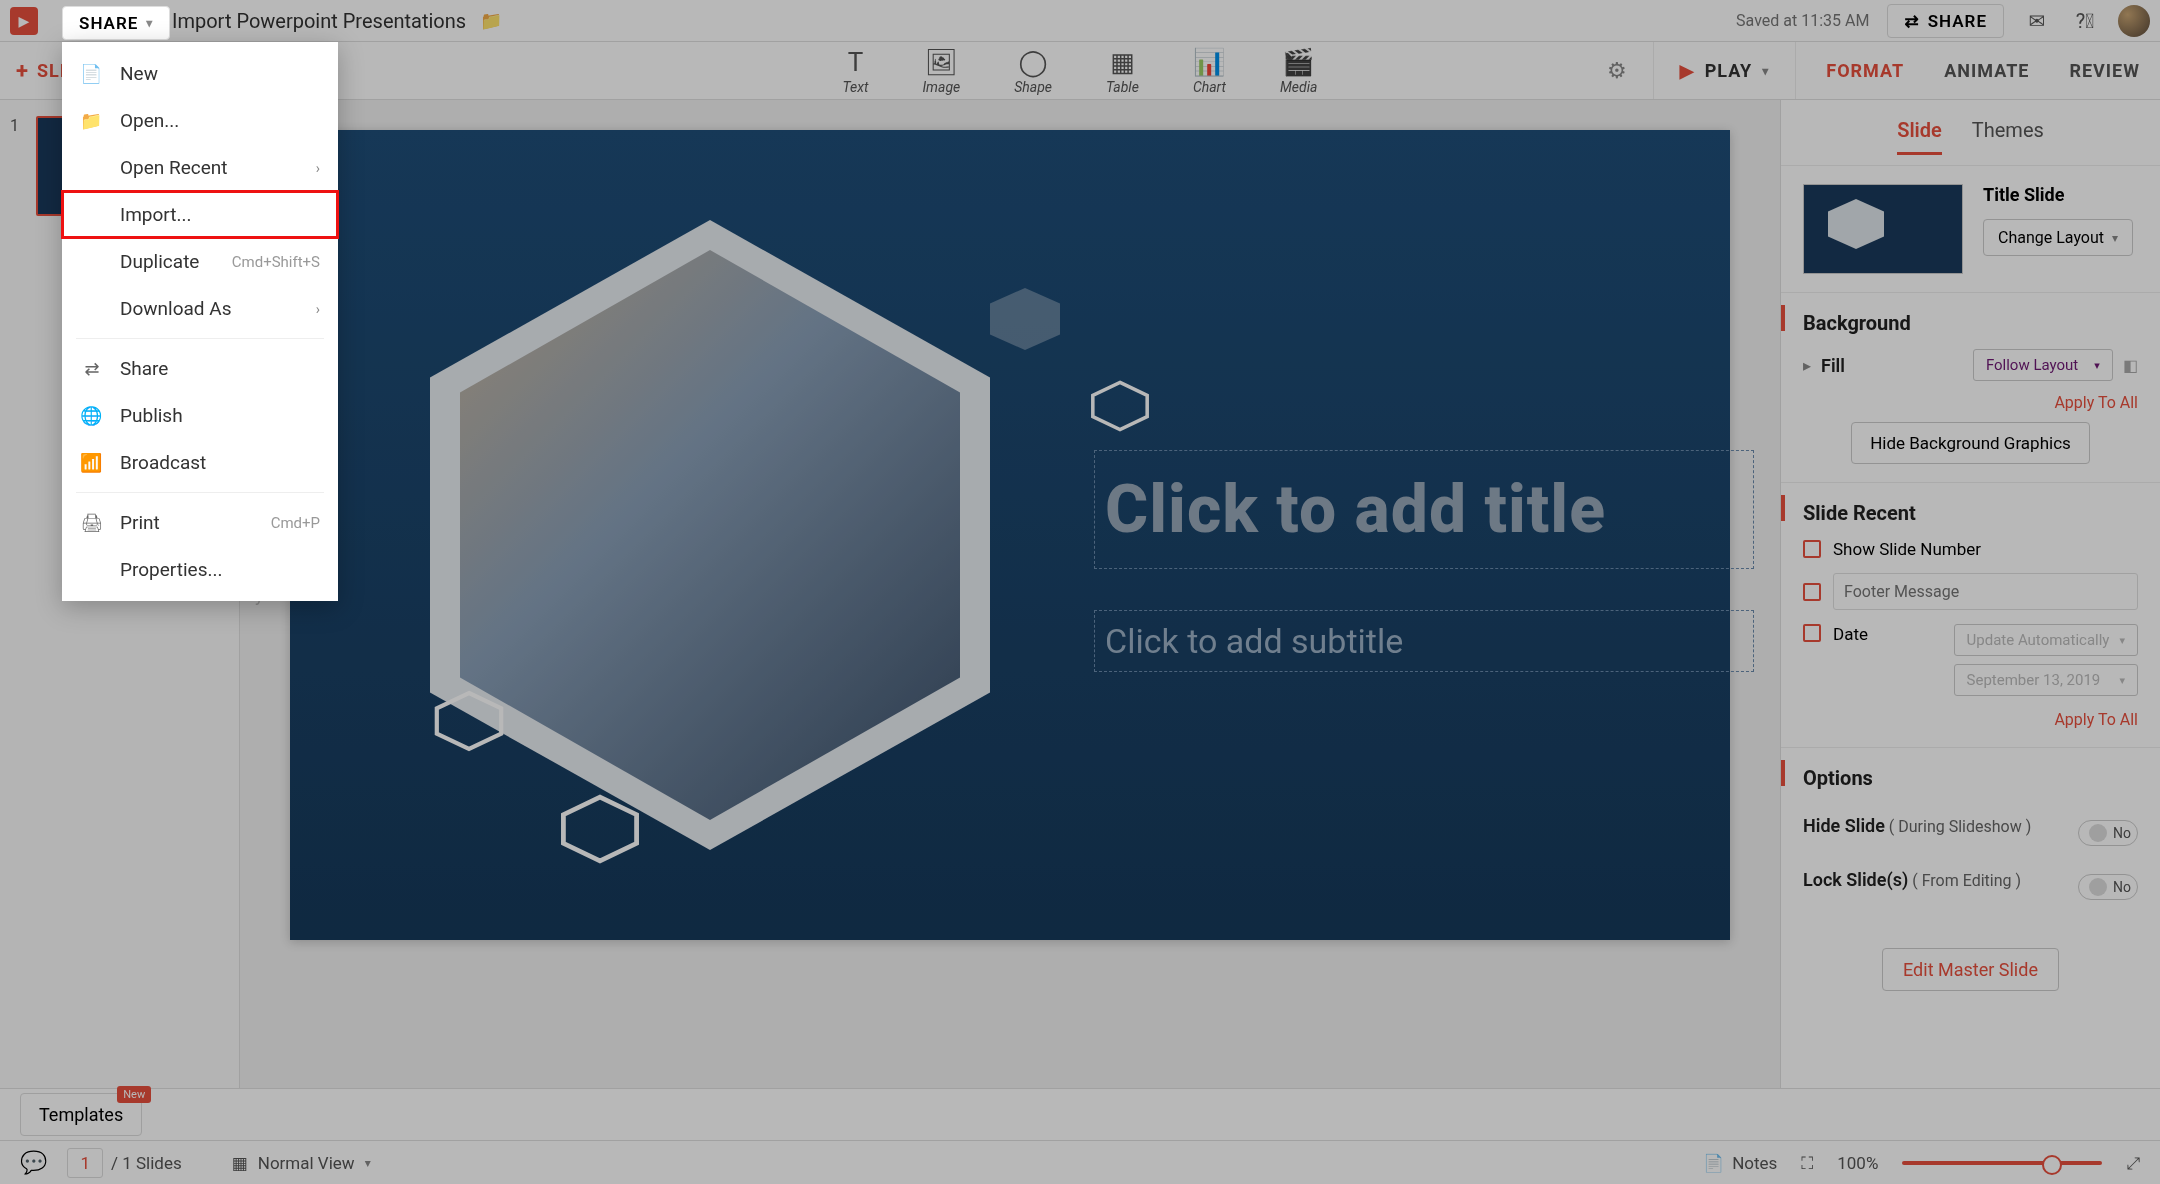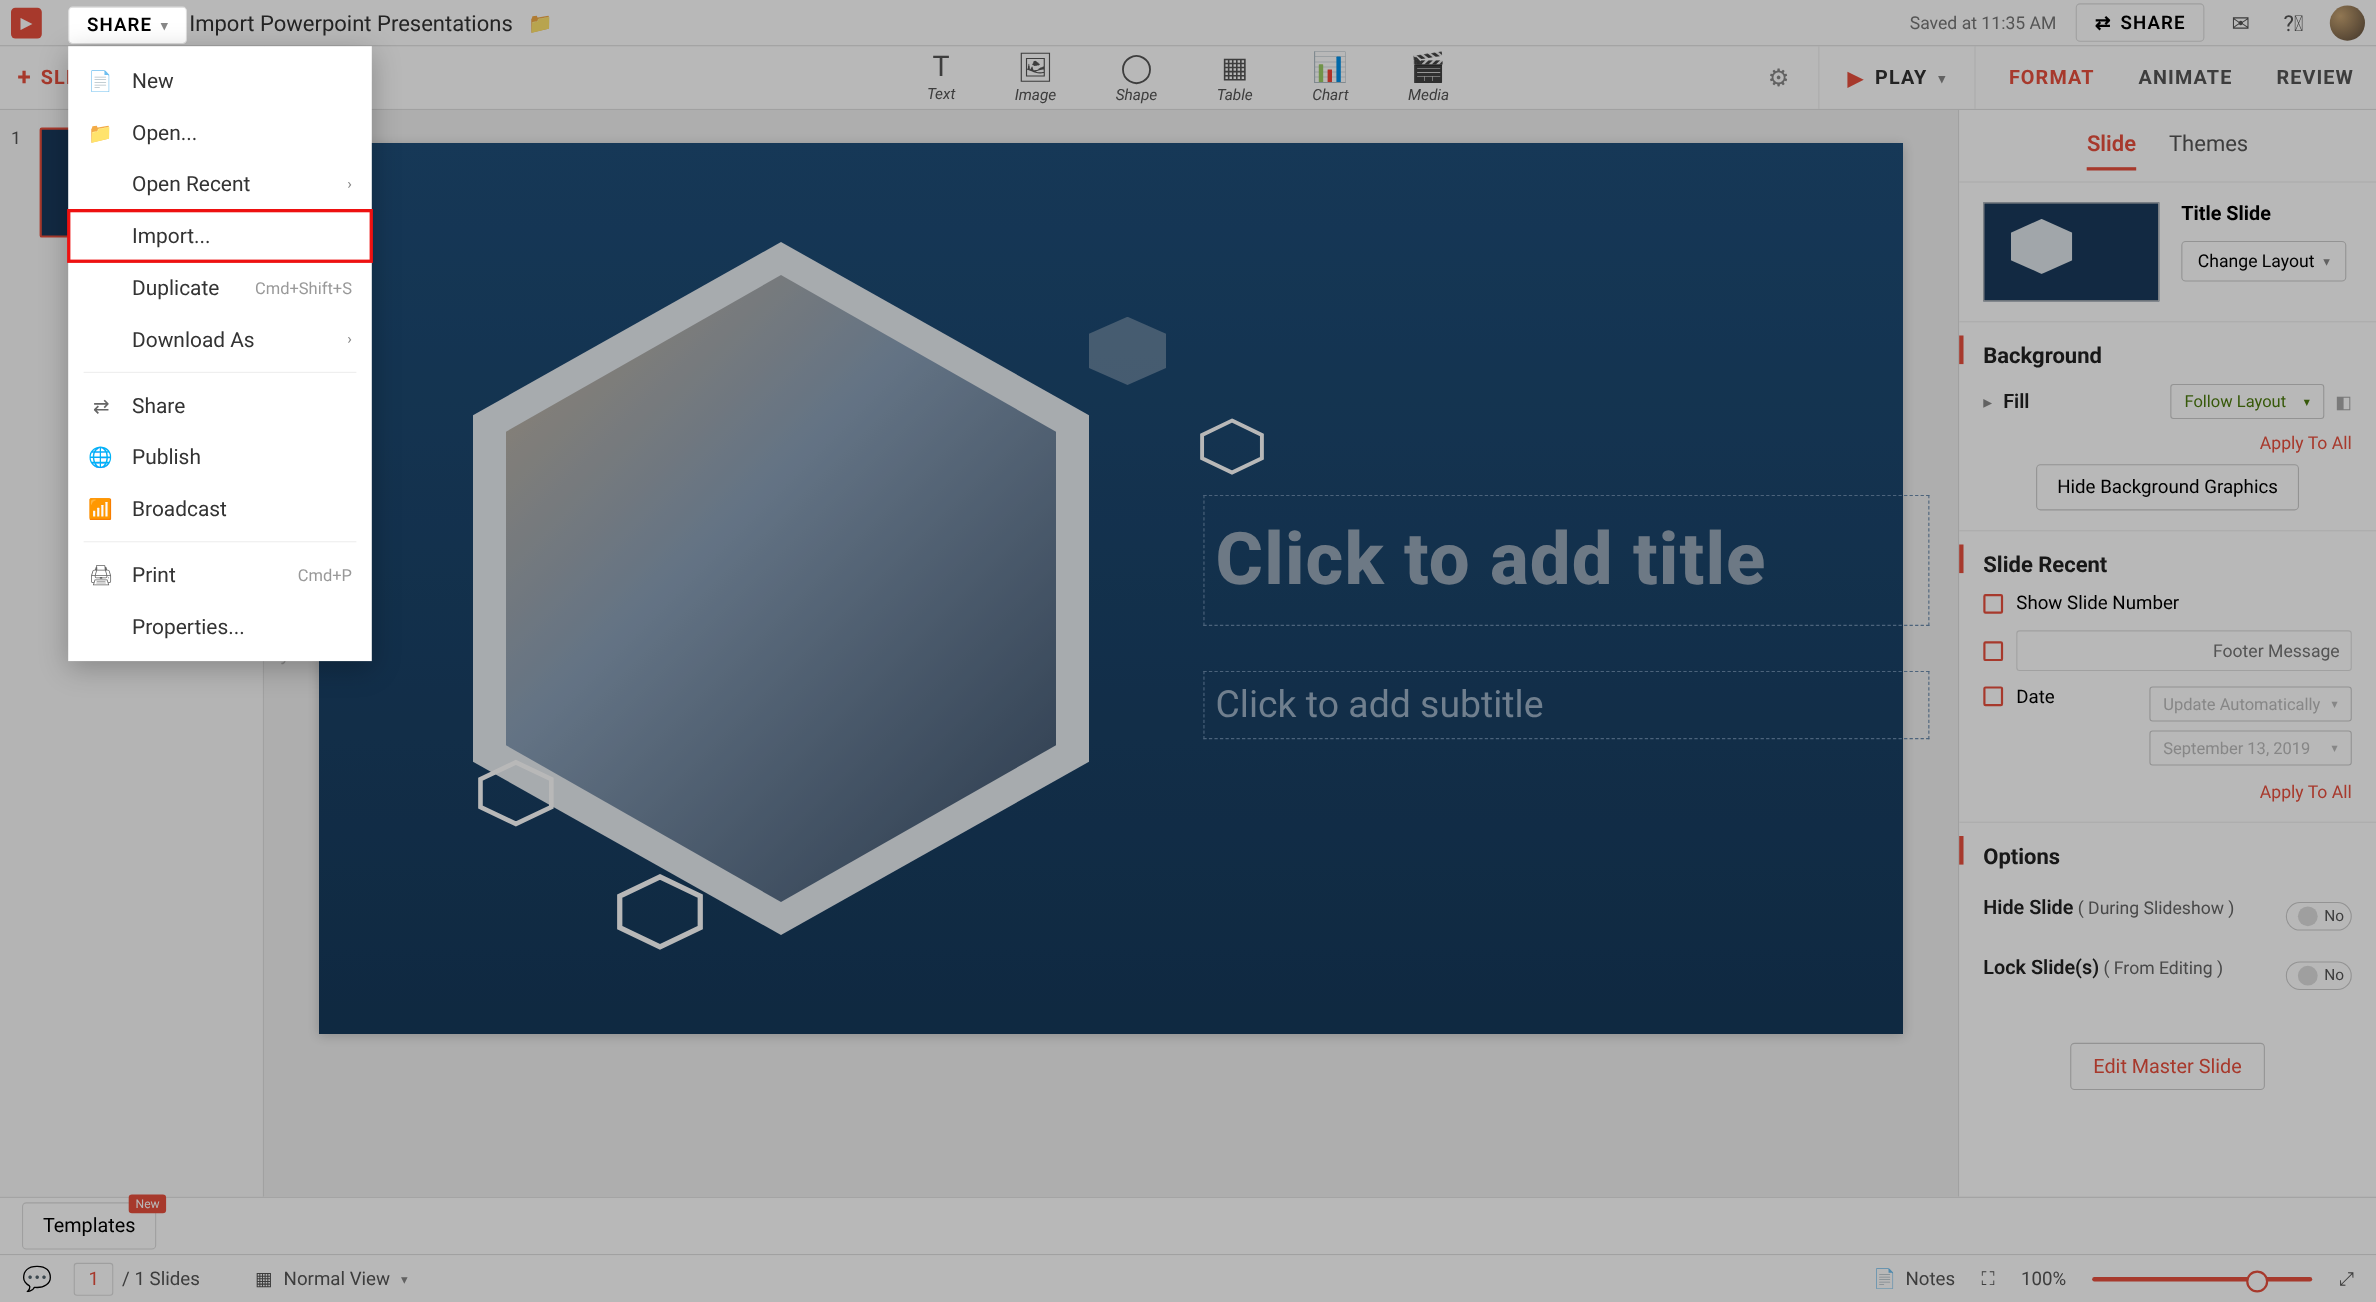--- a/index.html
+++ b/index.html
@@ -77,27 +77,27 @@
 .sec h3 { font-size:20px; font-weight:700; margin-bottom:14px; color:#222; }
 .layout-row { display:flex; gap:20px; align-items:flex-start; }
 .layout-thumb { width:160px; height:90px; background:#1a3a5c; border:1px solid #ccc; position:relative; }
 .layout-thumb .lh { position:absolute; left:24px; top:14px; width:56px; height:50px; background:#dfe6ec; clip-path: polygon(50% 0,100% 25%,100% 75%,50% 100%,0 75%,0 25%); }
 .layout-meta { display:flex; flex-direction:column; gap:14px; }
 .layout-name { font-size:18px; font-weight:700; }
 .chg-btn { border:1px solid #ccc; padding:8px 14px; border-radius:4px; font-size:16px; display:flex; align-items:center; gap:8px; }
 .row { display:flex; align-items:center; justify-content:space-between; margin-bottom:12px; }
 .lbl2 { font-size:18px; color:#222; font-weight:600; }
 .sublbl { font-size:16px; color:#666; }
-.select { border:1px solid #ccc; padding:6px 12px; border-radius:3px; font-size:15px; min-width:140px; display:flex; justify-content:space-between; align-items:center; gap:10px; color:#4d7c0f; }
+.select { border:1px solid #ccc; padding:6px 12px; border-radius:3px; font-size:15px; min-width:140px; display:flex; justify-content:space-between; align-items:center; gap:10px; color:#701a75; }
 .link-r { color:#e84f3d; font-size:16px; text-align:right; display:block; }
 .btn-outline { border:1px solid #ccc; padding:10px 18px; border-radius:4px; font-size:17px; background:#fff; display:block; margin:10px auto 0; }
 .chk-row { display:flex; align-items:center; gap:12px; margin-bottom:14px; }
 .chk { width:18px; height:18px; border:2px solid #e84f3d; border-radius:2px; }
 .chk-lbl { font-size:17px; }
-.footer-input { flex:1; border:1px solid #e0e0e0; padding:8px 10px; font-size:16px; color:#aaa; border-radius:3px;text-align:right; }
+.footer-input { flex:1; border:1px solid #e0e0e0; padding:8px 10px; font-size:16px; color:#aaa; border-radius:3px; }
 .disabled { color:#bbb; }
 .toggle { width:60px; height:26px; border:1px solid #ccc; border-radius:13px; display:flex; align-items:center; padding:0 6px; justify-content:flex-end; font-size:14px; color:#555; gap:6px;margin-top:16px; }
 .toggle .knob { width:18px; height:18px; border-radius:50%; background:#ddd; order:-1; }
 .orange-border { position:relative; }
 .orange-border::before { content:''; position:absolute; left:-22px; top:-6px; width:4px; height:26px; background:#e84f3d; }
 .edit-master { border:1px solid #ccc; padding:10px 20px; border-radius:4px; color:#e84f3d; font-size:18px; margin:18px auto; display:block; background:#fff; }
 
 
 .bottombar1 { height:52px; background:#fff; border-top:1px solid #e0e0e0; display:flex; align-items:center; padding:0 20px; gap:20px; }
 .templates-btn { border:1px solid #ddd; padding:10px 18px; border-radius:4px; font-size:18px; position:relative; }

